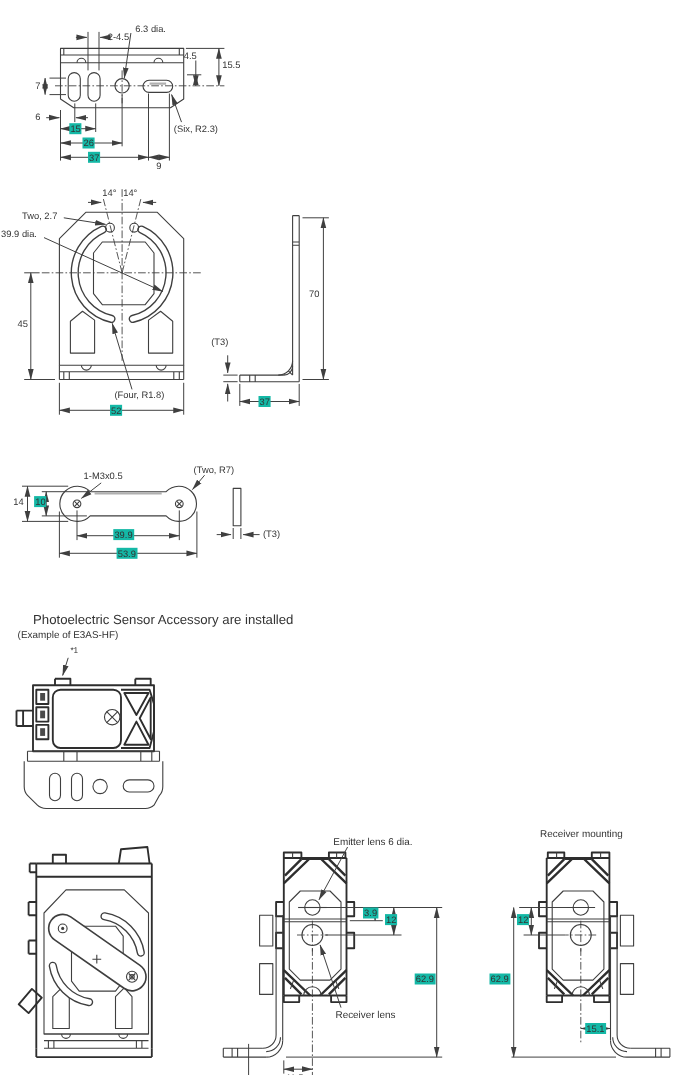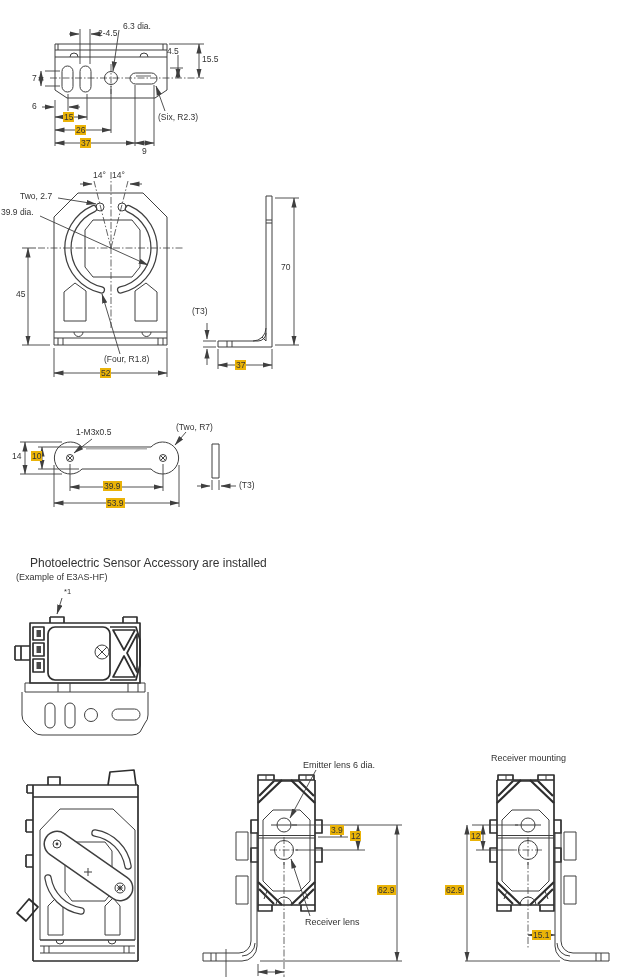--- a/index.html
+++ b/index.html
@@ -1,20 +1,20 @@
 <!DOCTYPE html>
 <html><head>
 <meta charset="utf-8">
 <style>
   html,body{margin:0;padding:0;background:#fff;}
   .page{position:relative;width:617px;height:977px;background:#fff;overflow:hidden;
         font-family:"Liberation Sans", sans-serif;color:#333;margin-top:20px;}
   svg.art{position:absolute;left:0;top:0;}
   .lbl{position:absolute;font-size:8.5px;line-height:10px;white-space:nowrap;color:#333;}
-  .bg{background:#eab308;padding:0 1px;}
+  .bg{background:#14b8a6;padding:0 1px;}
   .t9{font-size:9px;line-height:11px;}
   .t12{font-size:12px;line-height:14px;}
   .t7{font-size:7.5px;line-height:9px;}
   
   .t{stroke:#3f3f3f;stroke-width:1;fill:none;stroke-linejoin:round;}
   .b{stroke:#2e2e2e;stroke-width:1.7;fill:none;stroke-linejoin:round;}
   .b2{stroke:#2e2e2e;stroke-width:2.2;fill:none;}
   .dim{stroke:#3f3f3f;stroke-width:0.9;fill:none;}
   .cl{stroke:#3f3f3f;stroke-width:0.8;fill:none;stroke-dasharray:7 2 1.5 2;}
   .wf{fill:#fff;stroke:#3f3f3f;stroke-width:1;stroke-linejoin:round;}

